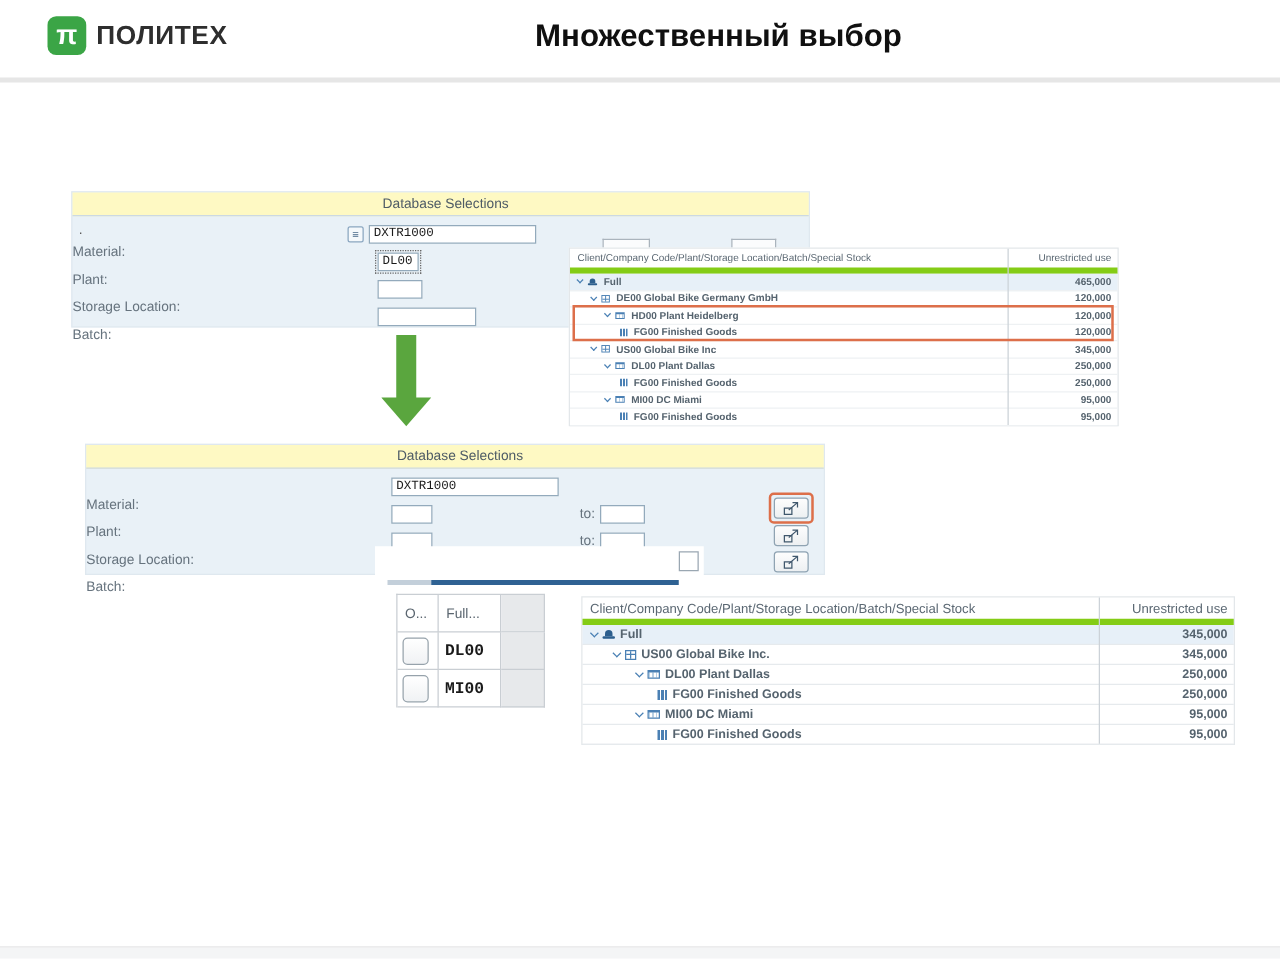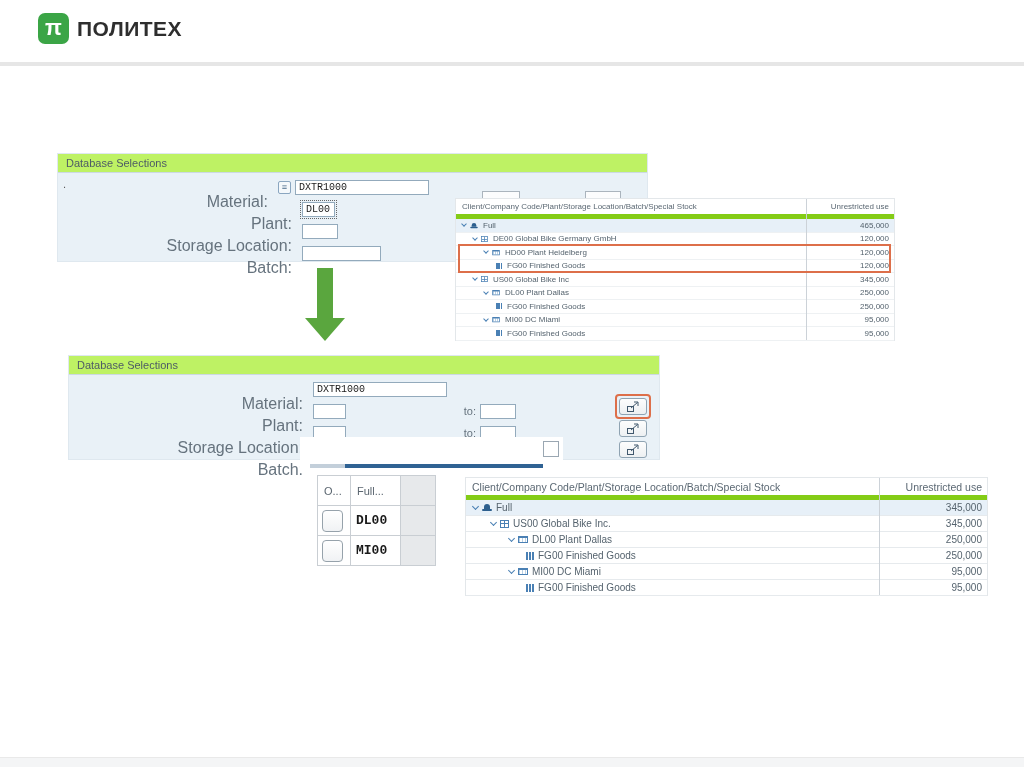--- a/index.html
+++ b/index.html
@@ -10,24 +10,24 @@
   .topbar { position:absolute; left:0; top:0; width:1024px; height:62px; background:#ffffff; z-index:10; }
   .top-divider { position:absolute; left:0; top:62px; width:1024px; height:4px; background:#e6e6e6; z-index:10; }
   .logo-box { position:absolute; left:38px; top:13px; width:31px; height:31px; background:#3ba546; border-radius:7px; color:#fff; font-size:22px; font-weight:bold; text-align:center; line-height:29px; }
   .logo-text { position:absolute; left:77px; top:17px; font-size:21px; font-weight:bold; color:#2e2e2e; letter-spacing:0.5px; }
   .slide-title { position:absolute; left:428px; top:15px; font-size:25px; font-weight:bold; color:#101010; }
 
   .bottom-strip { position:absolute; left:0; top:757px; width:1024px; height:10px; background:#f4f5f6; border-top:1px solid #e9e9e9; }
 
   
   .form-panel { position:absolute; background:#e9f1f7; border:1px solid #dfe8ef; z-index:1; }
-  .form-head { height:19px; background:#bef264; border-bottom:1px solid #ccd9e3; color:#4e5b66; font-size:11px; padding:3px 0 0 8px; }
+  .form-head { height:19px; background:#fef9c3; border-bottom:1px solid #ccd9e3; color:#4e5b66; font-size:11px; padding:3px 0 0 8px;text-align:center; }
   .form-body { padding-top:3px; position:relative; }
   .frow { display:flex; align-items:center; height:22px; position:relative; }
-  .flabel { width:240px; text-align:right; color:#66737e; font-size:16px; padding-right:6px; flex:none;margin-top:29px; }
+  .flabel { width:240px; color:#66737e; font-size:11px; padding-right:6px; flex:none;margin-top:29px; }
   .flabel.short { width:216px; }
   .mat-ic { flex:none; width:13px; height:13px; border:1px solid #8aa6c0; border-radius:2px; background:#f4f8fb; color:#4a6a8a; font-size:9px; line-height:10px; text-align:center; margin-left:4px; }
   .mat-ic::before { content:"≡"; }
   .fin { height:15px; border:1px solid #93aabc; background:#fff; font:10px "Liberation Mono", monospace; color:#1a1a1a; padding:0 3px; margin-left:4px; flex:none; }
   .fin.w134 { width:134px; } .fin.w33 { width:33px; } .fin.w36 { width:36px; } .fin.w79 { width:79px; }
   .fin.focus { outline:1px dotted #666; outline-offset:1px; }
   .bullet-dot { position:absolute; left:5px; top:170px; color:#5a5a5a; font-size:11px; }
   .tospace { width:100px; flex:none; }
   .tolabel { width:30px; text-align:right; color:#66737e; font-size:11px; flex:none; }
 
@@ -36,21 +36,21 @@
   .ms-hl { position:absolute; left:546px; top:38px; width:36px; height:25px; border:2px solid #dd6f4a; border-radius:4px; z-index:4; }
 
   
   .stub { position:absolute; height:8px; border:1px solid #aab4bd; border-bottom:none; background:#fbfcfd; z-index:2; }
 
   
   .ttable { position:absolute; background:#ffffff; z-index:3; border:1px solid #e3e7ea; }
   .thead { display:flex; align-items:center; border-bottom:5px solid #84cc16; color:#5b6873; position:relative; }
   .thead .h-main { padding-left:6px; }
   .h-val { position:absolute; right:5px; }
-  .trow { position:relative; display:flex; align-items:center; color:#55636e; border-bottom:1px solid #eef1f3; }
+  .trow { position:relative; display:flex; align-items:center; color:#55636e; border-bottom:1px solid #eef1f3;font-weight:bold; }
   .trow.sel { background:#e7f0f8; }
   .vline { position:absolute; top:0; bottom:0; border-left:1px solid #ccd2d8; z-index:1; }
   .val { position:absolute; right:5px; text-align:right;margin-left:24px; }
 
   .t1 { left:455px; top:198px; width:440px; height:143px; }
   .t1 .thead { height:20px; font-size:8px; }
   .t1 .trow { height:13.5px; font-size:8px; }
   .t1 .vline { left:350px; }
   .t1 .ind0 { padding-left:5px; } .t1 .ind1 { padding-left:16px;align-items:center; } .t1 .ind2 { padding-left:27px; } .t1 .ind3 { padding-left:39px; }
   .t1 .ic, .t1 .ic-hat { transform:scale(0.75); }
@@ -92,20 +92,21 @@
   .ssv .gray { background:#e7e9eb; }
   .ssv .vcell { font:600 13px "Liberation Mono", monospace; color:#1a1a1a; padding-left:5px; }
   .opt { width:21px; height:22px; border:1px solid #96a2ab; border-radius:4px; background:linear-gradient(#ffffff,#f0f2f4); margin-left:4px; }
 </style>
 </head>
 <body>
 
 <div class="topbar">
   <div class="logo-box">π</div>
   <div class="logo-text">ПОЛИТЕХ</div>
+  <div class="slide-title">Множественный выбор</div>
 </div>
 <div class="top-divider"></div>
 
 <div class="form-panel" style="left:57px; top:153px; width:591px; height:109px;">
   <div class="form-head">Database Selections</div>
   <div class="bullet-dot" style="left:5px; top:24px;">.</div>
   <div class="form-body">
     <div class="frow">
       <div class="flabel short">Material:</div>
       <span class="mat-ic"></span>

